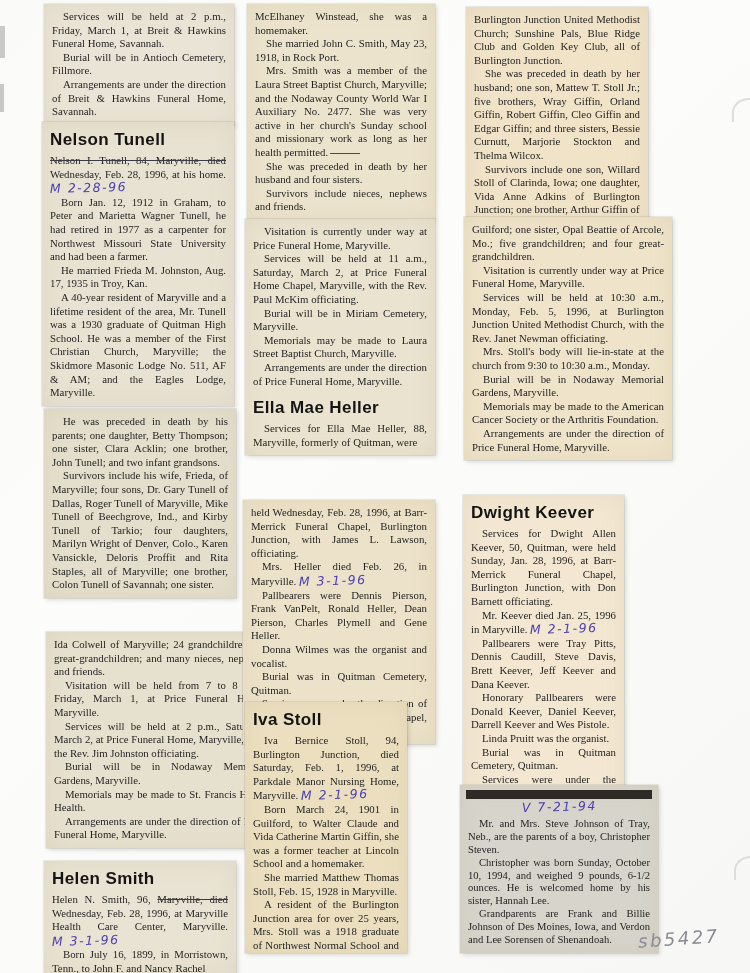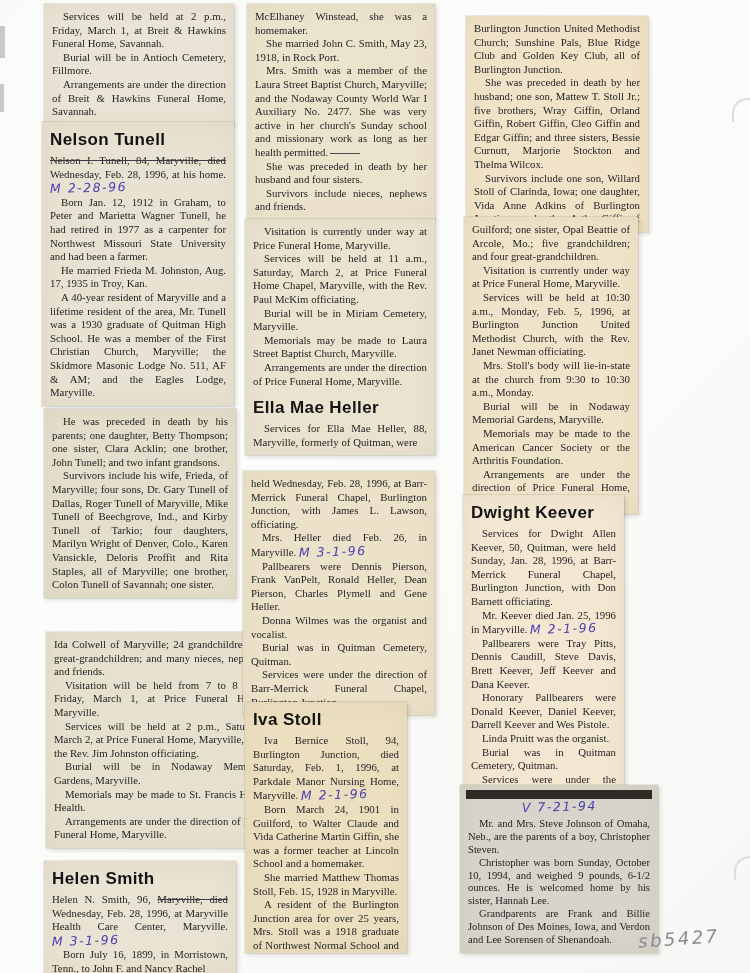--- a/index.html
+++ b/index.html
@@ -64,24 +64,24 @@
     background:transparent;
   }
   
   #c1a{left:44px;top:4px;width:190px;background:#eae4d6;}
   #c1b{left:42px;top:122px;width:192px;background:#e8e2d2;}
   #c1c{left:44px;top:409px;width:192px;background:#e4dfcc;}
   #c1d{left:46px;top:632px;width:228px;background:#e6e1cf;}
   #c1e{left:44px;top:861px;width:192px;height:112px;overflow:hidden;background:#e9e3d3;}
   #c2a{left:247px;top:4px;width:188px;background:#ece3cd;}
   #c2b{left:245px;top:219px;width:190px;background:#eae3d0;}
-  #c2c{left:243px;top:471px;width:192px;background:#ece2c9;}
+  #c2c{left:243px;top:500px;width:192px;background:#ece2c9;}
   #c2d{left:245px;top:702px;width:162px;height:251px;overflow:hidden;background:#ebdfc0;}
-  #c3a{left:466px;top:16px;width:182px;background:#f0e3c8;}
-  #c3b{left:464px;top:217px;width:174px;background:#efe3c9;}
+  #c3a{left:466px;top:7px;width:182px;background:#f0e3c8;}
+  #c3b{left:464px;top:217px;width:208px;background:#efe3c9;}
   #c3c{left:463px;top:495px;width:161px;background:#f3e7d2;}
   #c3d{left:460px;top:785px;width:198px;background:#d7d4cb;font-size:10.6px;line-height:12.9px;}
 </style>
 </head>
 <body>
 
 <div id="scan-page">
 
   <div class="edge-mark" style="top:26px;width:5px;height:32px;"></div>
   <div class="edge-mark" style="top:84px;width:4px;height:28px;"></div>
@@ -180,20 +180,20 @@
     <p>Pallbearers were Tray Pitts, Dennis Caudill, Steve Davis, Brett Keever, Jeff Keever and Dana Keever.</p>
     <p>Honorary Pallbearers were Donald Keever, Daniel Keever, Darrell Keever and Wes Pistole.</p>
     <p>Linda Pruitt was the organist.</p>
     <p>Burial was in Quitman Cemetery, Quitman.</p>
     <p>Services were under the direction of Barr-Merrick Funeral Chapel, Burlington Junction.</p>
   </div>
 
   <div id="c3d" class="clip">
     <div class="black-bar"></div>
     <p class="hand-row"><span class="hand">V 7-21-94</span></p>
-    <p>Mr. and Mrs. Steve Johnson of Omaha, Neb., are the parents of a boy, Christopher Steven.</p>
+    <p>Mr. and Mrs. Steve Johnson of Tray, Neb., are the parents of a boy, Christopher Steven.</p>
     <p>Christopher was born Sunday, October 10, 1994, and weighed 9 pounds, 6-1/2 ounces. He is welcomed home by his sister, Hannah Lee.</p>
     <p>Grandparents are Frank and Billie Johnson of Des Moines, Iowa, and Verdon and Lee Sorensen of Shenandoah.</p>
   </div>
 
   <div class="page-code">sb5427</div>
 
 </div>
 
 </body></html>

